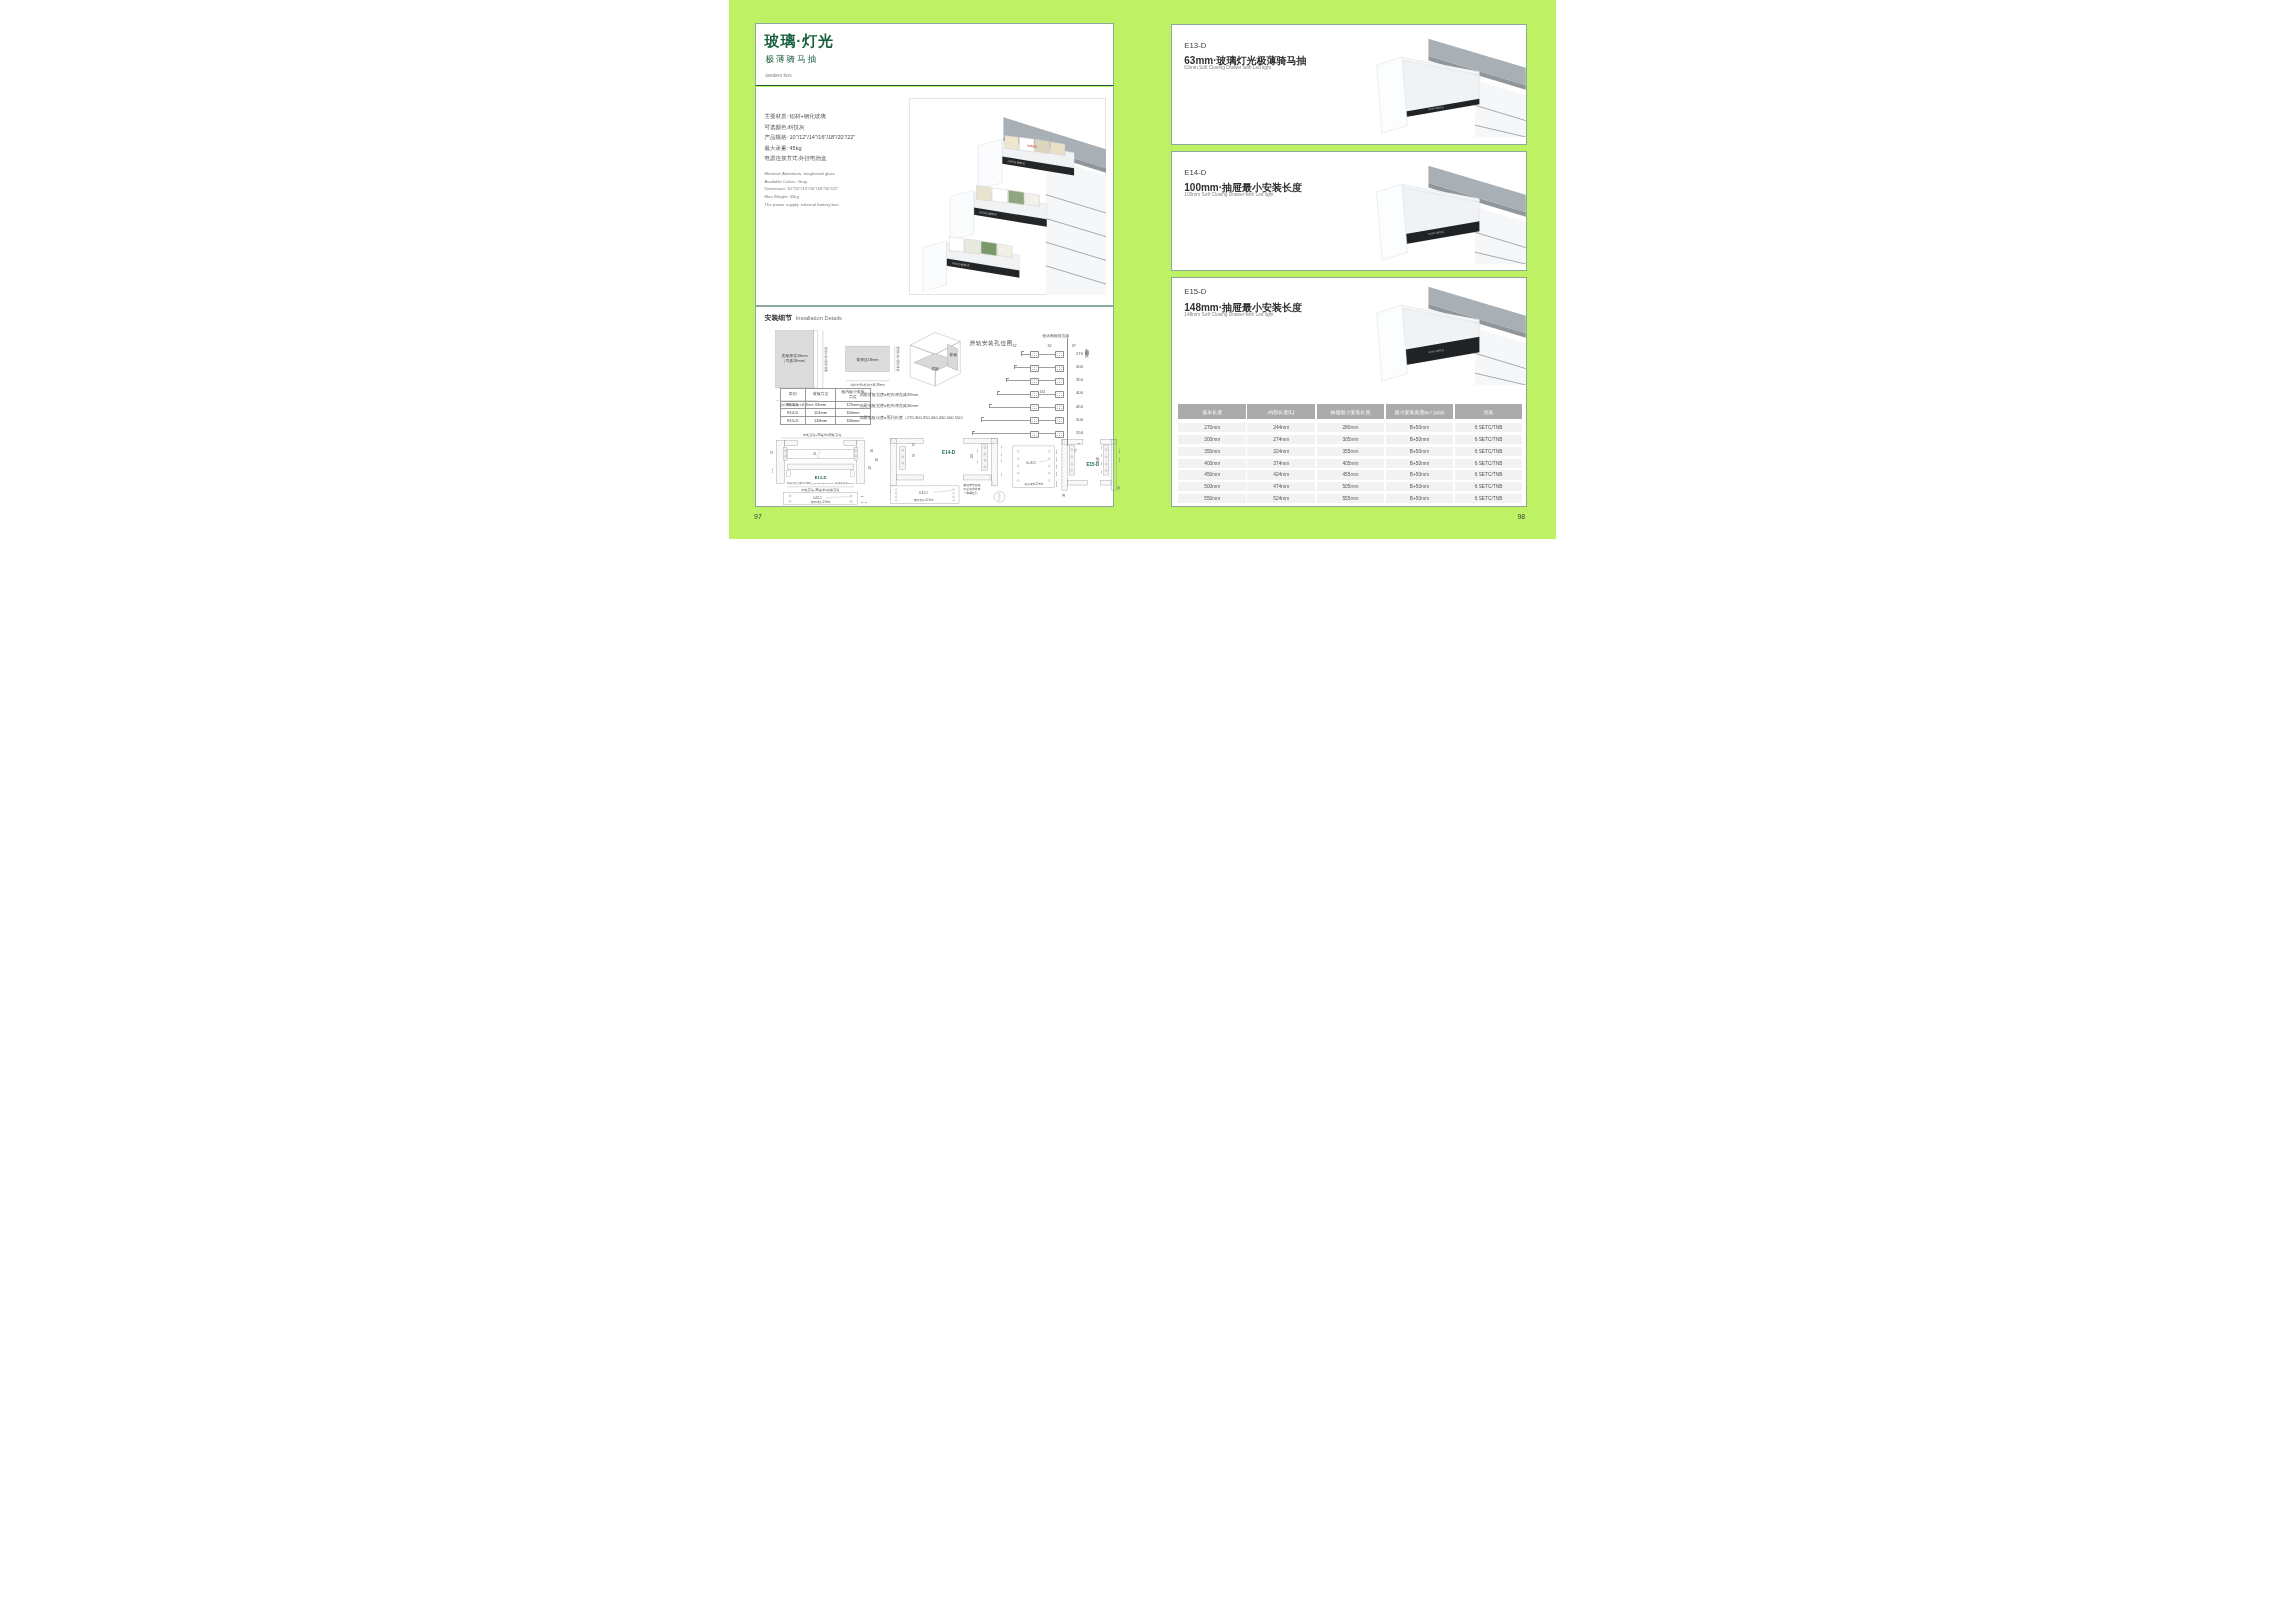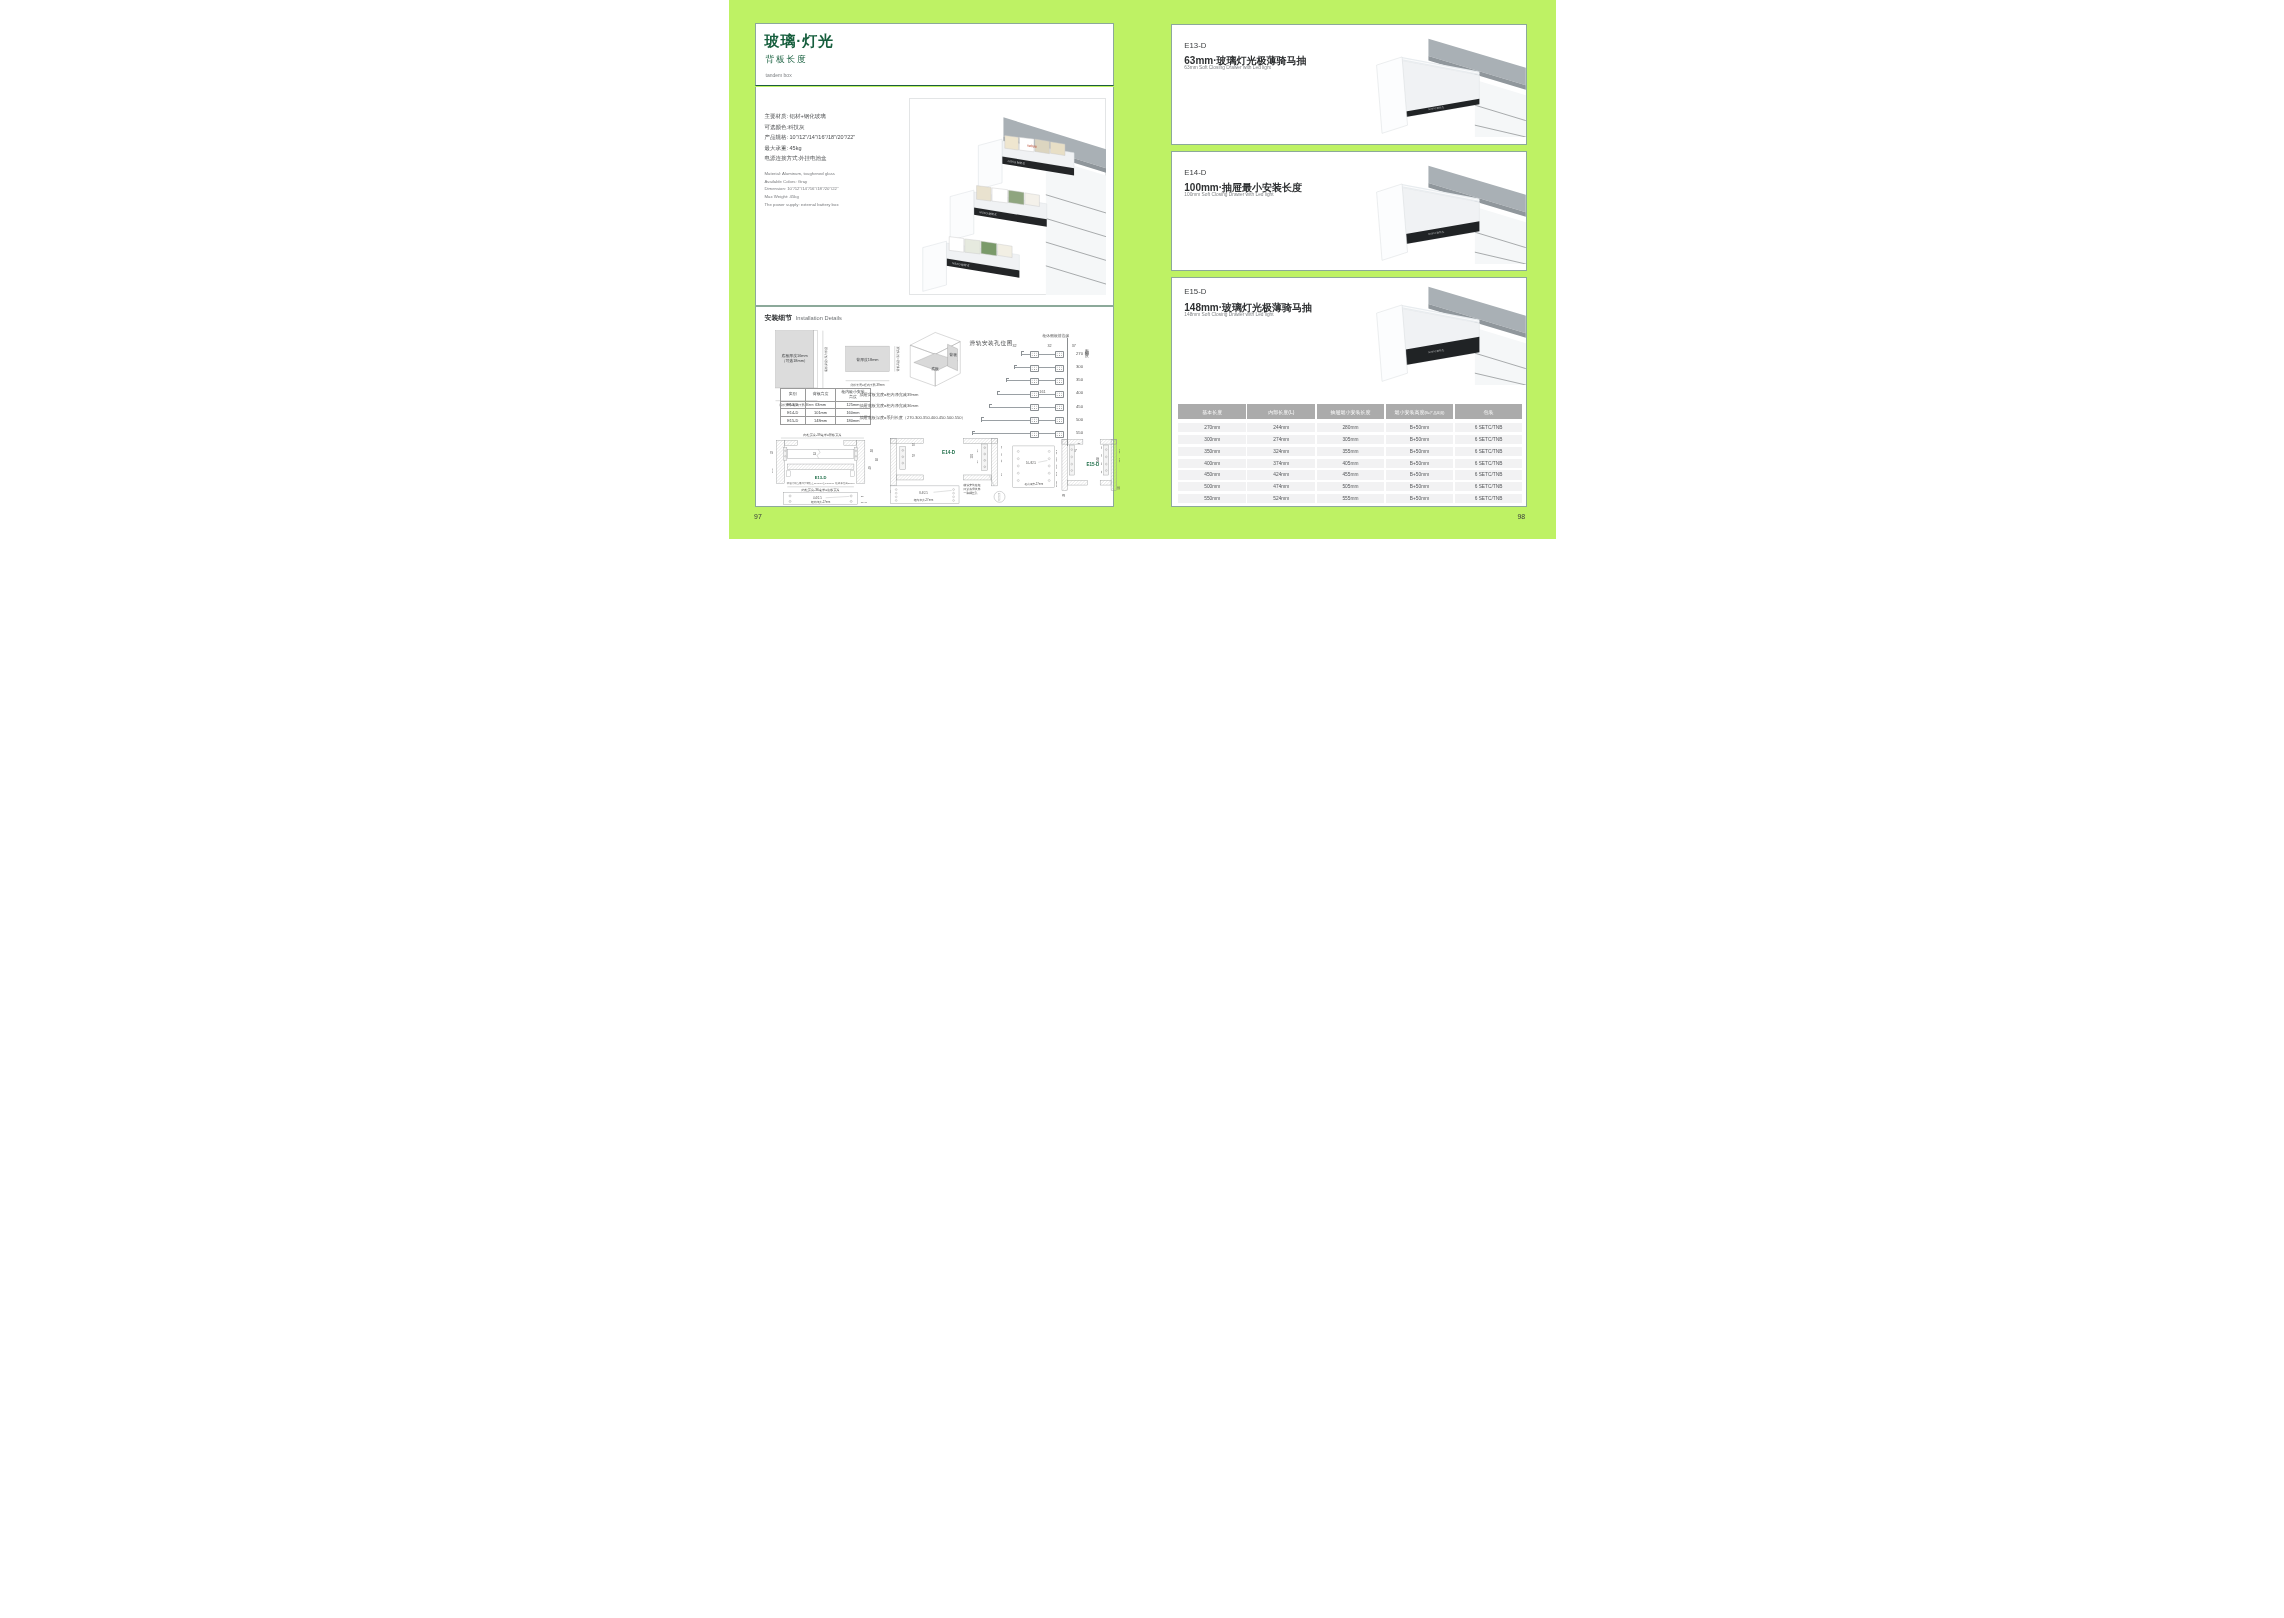--- a/index.html
+++ b/index.html
@@ -84,21 +84,21 @@
 
   svg text{font-family:"Liberation Sans","DejaVu Sans",sans-serif;}
 </style>
 </head>
 <body>
 
 <div class="sheet">
 
   <div class="box" id="lp-header">
     <div class="h-title">玻璃·灯光</div>
-    <div class="h-sub">背板长度</div>
+    <div class="h-sub">极薄骑马抽</div>
     <div class="h-tag">tandem box</div>
   </div>
 
   <div class="box" id="lp-main">
     <div class="spec-block">
       <div class="spec-cn">
 
       <div>主要材质: 铝材+钢化玻璃</div>
           <div>可选颜色:科技灰</div>
           <div>产品规格: 10"/12"/14"/16"/18"/20"/22"</div>
@@ -502,21 +502,21 @@
       <polygon points="92,46 262,78 262,86 92,54" fill="#e8ecef"></polygon>
       <line x1="92" y1="50" x2="262" y2="82" stroke="#ffffff" stroke-width="2" opacity="0.9"></line>
       <polygon points="100,156 262,128 262,150 100,178" fill="#202325"></polygon>
       <text x="150" y="158" font-size="5.5" fill="#b9bcbe" transform="rotate(-8 150 158)">NISKO 耐斯克</text>
       <polygon points="36,64 92,46 104,196 48,214" fill="#fcfdfe" stroke="#d5d9dc" stroke-width="1"></polygon>
     </svg>
   </div>
 
   <div class="box" id="rp-box3">
     <div class="p-model" style="top:9px">E15-D</div>
-    <div class="p-cn" style="top:23px">148mm·玻璃灯光极薄骑马抽</div>
+    <div class="p-cn" style="top:23px">148mm·抽屉最小安装长度</div>
     <div class="p-en" style="top:34px">148mm Soft Closing Drawer with Led light</div>
     <svg class="p-photo" viewBox="0 0 364 222">
       <polygon points="150,6 364,70 364,108 150,44" fill="#a9b0b5"></polygon>
       <polygon points="150,44 364,108 364,118 150,54" fill="#90979c"></polygon>
       <polygon points="252,96 364,130 364,222 252,222" fill="#f5f7f8"></polygon>
       <line x1="252" y1="152" x2="364" y2="186" stroke="#4a4d4f" stroke-width="1"></line>
       <line x1="252" y1="196" x2="364" y2="222" stroke="#4a4d4f" stroke-width="1"></line>
       <polygon points="92,54 262,86 262,150 100,178" fill="#f0f2f4" stroke="#dde0e2" stroke-width="1"></polygon>
       <polygon points="92,46 262,78 262,86 92,54" fill="#e8ecef"></polygon>
       <line x1="92" y1="50" x2="262" y2="82" stroke="#ffffff" stroke-width="2" opacity="0.9"></line>

